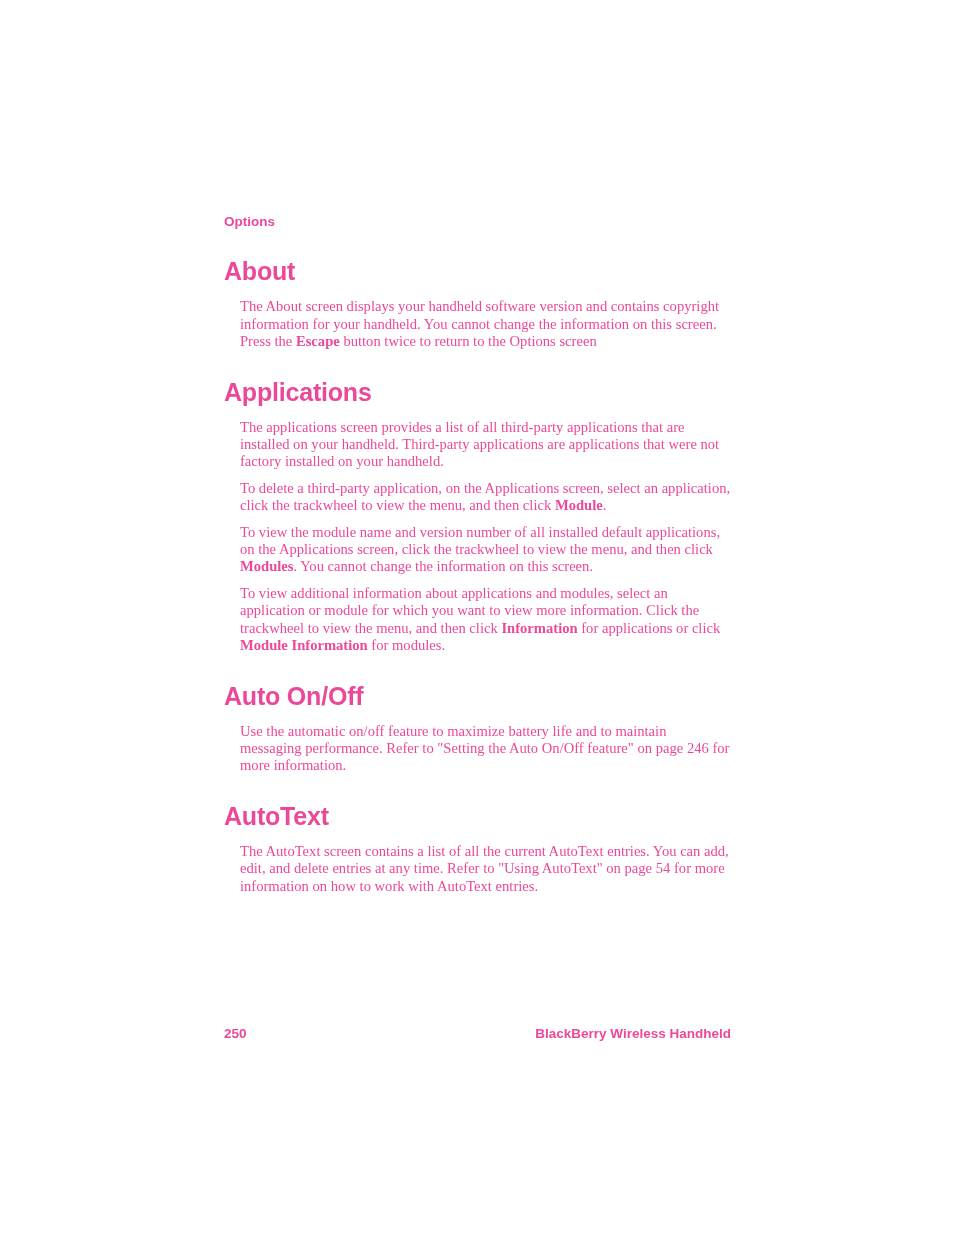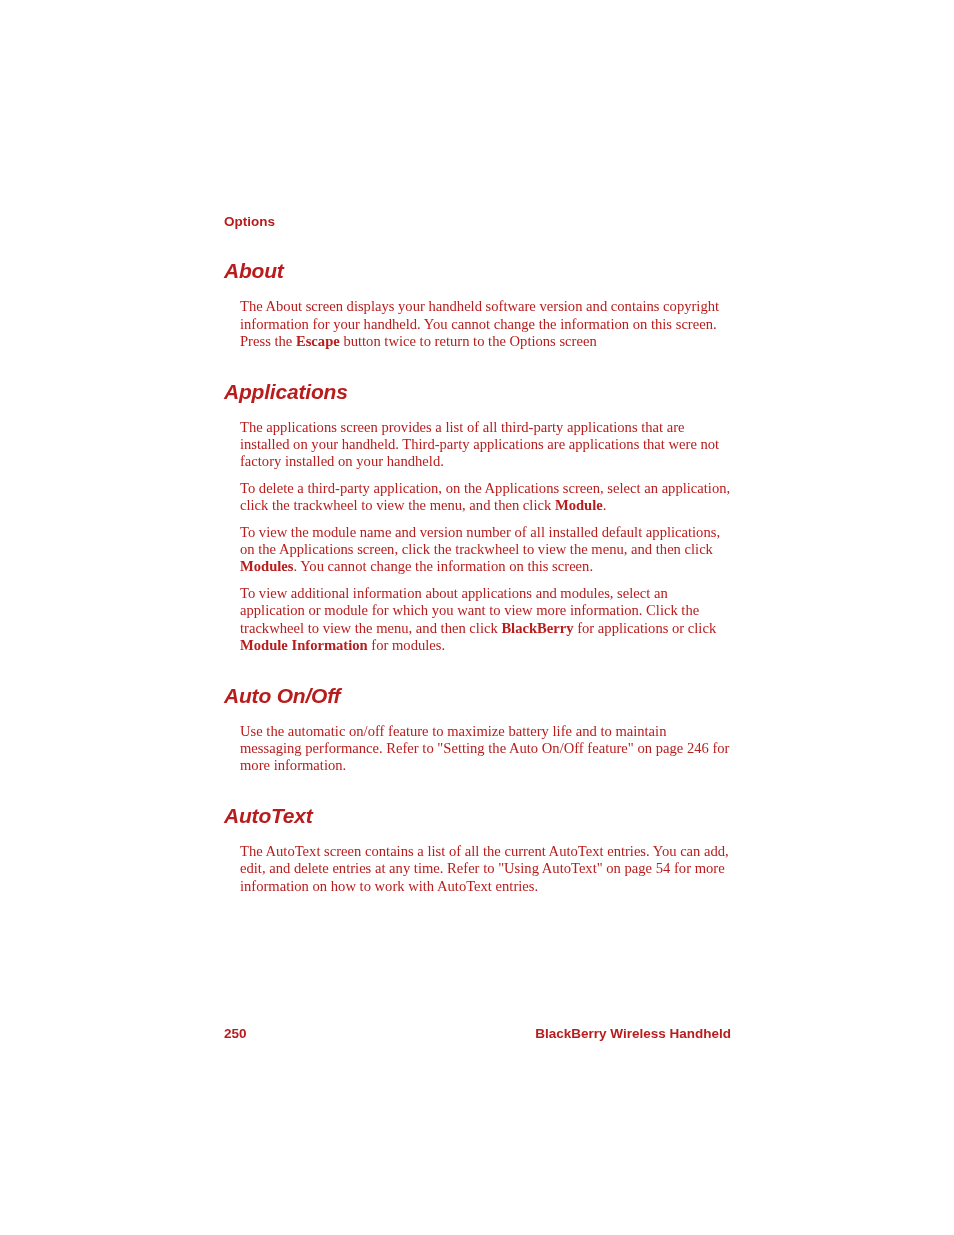--- a/index.html
+++ b/index.html
@@ -5,21 +5,21 @@
   html, body {
     margin: 0;
     padding: 0;
     background: #ffffff;
   }
   .page {
     position: relative;
     width: 872px;
     height: 1235px;
     background: #ffffff;
-    color: #b91c1c;
+    color: #ec4899;
     overflow: hidden;
   }
   .content {
     position: absolute;
     left: 224px;
     top: 213px;
     width: 507px;
     font-family: "Liberation Serif", "DejaVu Serif", serif;
     font-size: 14.6px;
     line-height: 17.4px;
@@ -27,25 +27,24 @@
   }
   .running-header {
     font-family: "Liberation Sans", "DejaVu Sans", sans-serif;
     font-weight: bold;
     font-size: 13.5px;
     margin: 0 0 2px 0;
   }
   h1 {
     font-family: "Liberation Sans", "DejaVu Sans", sans-serif;
     font-weight: bold;
-    font-size: 21px;
+    font-size: 25px;
     line-height: 28px;
     margin: 27px 0 13px 0;
     letter-spacing: -0.2px;
-    font-style: italic;
   }
   p {
     margin: 0 0 9px 16px;
   }
   .b {
     font-weight: bold;
   }
   .footer {
     position: absolute;
     left: 224px;
@@ -70,21 +69,21 @@
     <section>
       <h1>About</h1>
       <p><span>The About screen displays your handheld software version and contains copyright information for your handheld. You cannot change the information on this screen. Press the </span><span class="b">Escape</span><span> button twice to return to the Options screen</span></p>
     </section>
 
     <section>
       <h1>Applications</h1>
       <p><span>The applications screen provides a list of all third-party applications that are installed on your handheld. Third-party applications are applications that were not factory installed on your handheld.</span></p>
       <p><span>To delete a third-party application, on the Applications screen, select an application, click the trackwheel to view the menu, and then click </span><span class="b">Module</span><span>.</span></p>
       <p><span>To view the module name and version number of all installed default applications, on the Applications screen, click the trackwheel to view the menu, and then click </span><span class="b">Modules</span><span>. You cannot change the information on this screen.</span></p>
-      <p><span>To view additional information about applications and modules, select an application or module for which you want to view more information. Click the trackwheel to view the menu, and then click </span><span class="b">BlackBerry</span><span> for applications or click </span><span class="b">Module Information</span><span> for modules.</span></p>
+      <p><span>To view additional information about applications and modules, select an application or module for which you want to view more information. Click the trackwheel to view the menu, and then click </span><span class="b">Information</span><span> for applications or click </span><span class="b">Module Information</span><span> for modules.</span></p>
     </section>
 
     <section>
       <h1>Auto On/Off</h1>
       <p><span>Use the automatic on/off feature to maximize battery life and to maintain messaging performance. Refer to "Setting the Auto On/Off feature" on page 246 for more information.</span></p>
     </section>
 
     <section>
       <h1>AutoText</h1>
       <p><span>The AutoText screen contains a list of all the current AutoText entries. You can add, edit, and delete entries at any time. Refer to "Using AutoText" on page 54 for more information on how to work with AutoText entries.</span></p>

